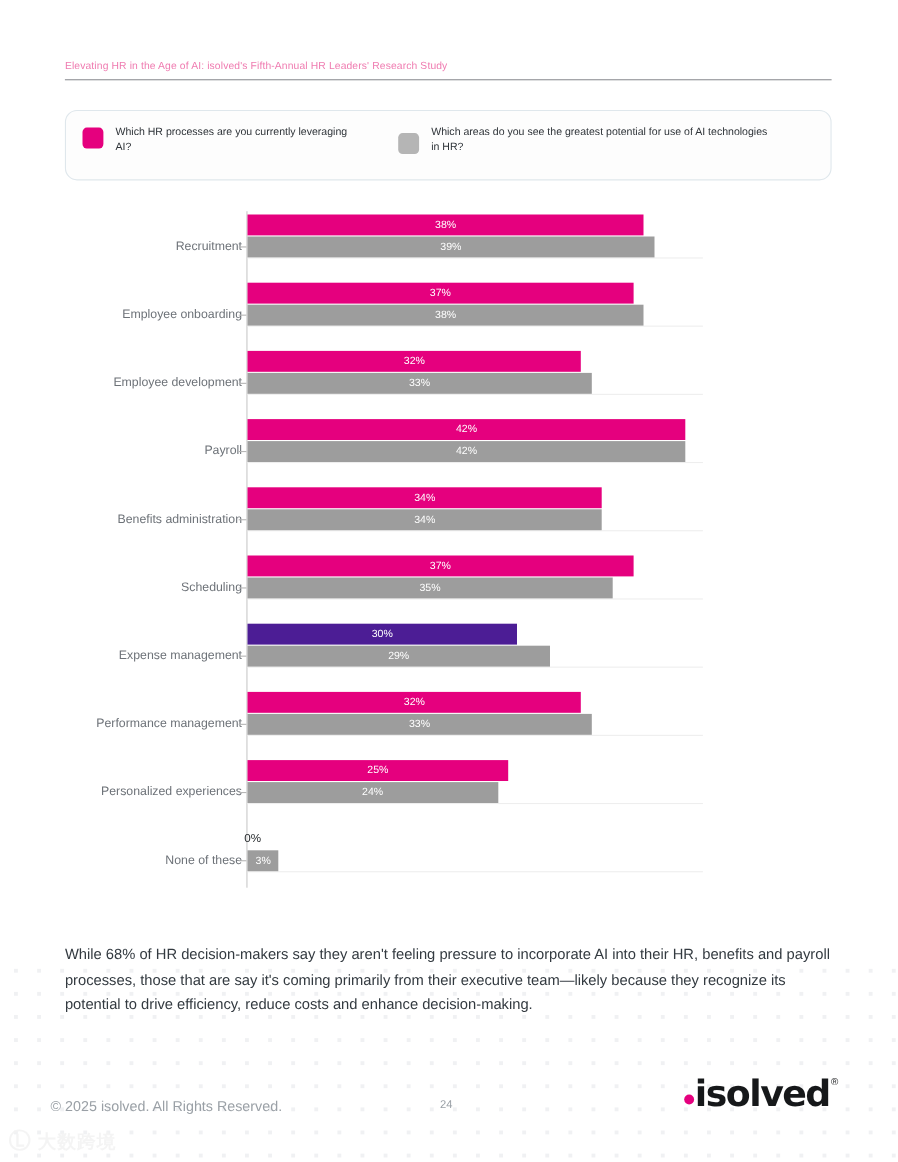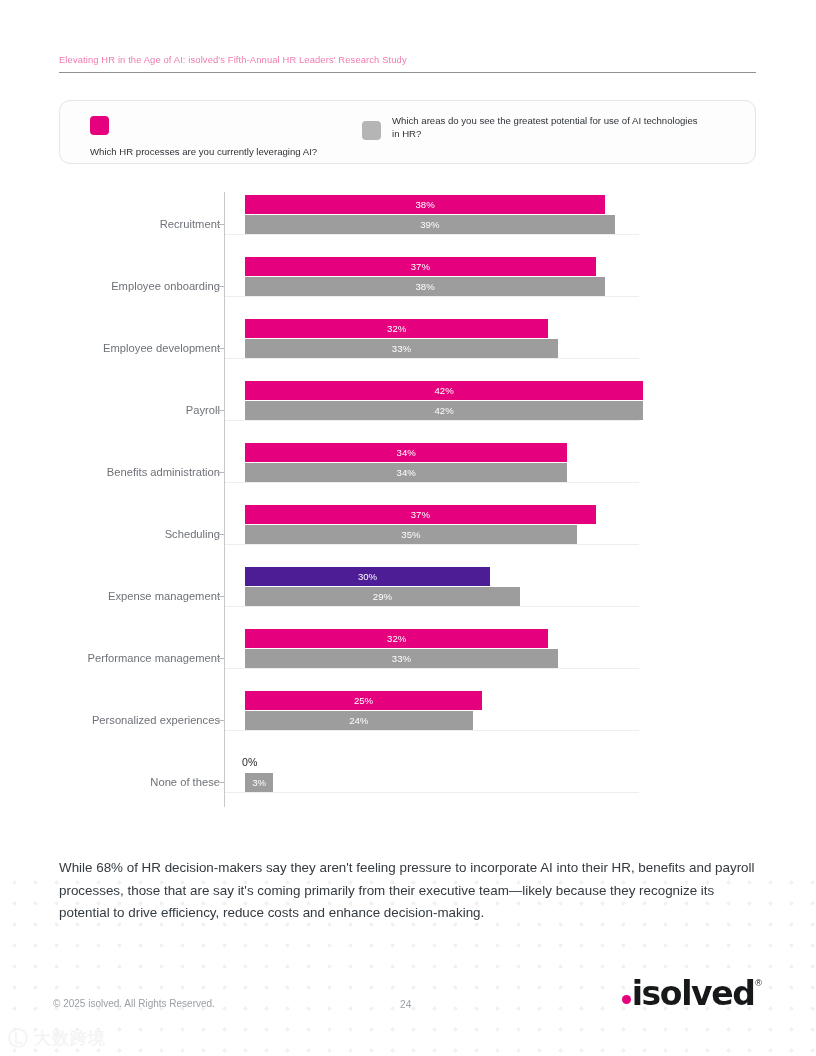--- a/index.html
+++ b/index.html
@@ -69,21 +69,21 @@
     border: 1px solid #dfe7ec;
     border-radius: 11px;
     background: #fdfdfd;
   }
   .legend-item {
     position: absolute;
     display: flex;
     align-items: flex-start;
     gap: 11px;
   }
-  .legend-item.one { left: 30px; top: 14px; width: 250px; flex-direction: column; }
+  .legend-item.one { left: 15px; top: 14px; width: 250px; }
   .legend-item.two { left: 302px; top: 14px; width: 340px; align-items: flex-end; }
   .legend-swatch {
     width: 19px;
     height: 19px;
     border-radius: 4px;
     flex: none;
     margin-top: 1px;
   }
   .legend-swatch.pink { background: #e5007e; }
   .legend-swatch.gray { background: #b5b5b5; }
@@ -149,21 +149,20 @@
     background: #eeeeee;
   }
 
   .bar {
     position: absolute;
     left: 225px;
     height: 19px;
     display: flex;
     align-items: center;
     justify-content: center;
-    margin-left: 20px;
   }
   .bar.pink { background: #e5007e; top: 3px; }
   .bar.gray { background: #9d9d9d; top: 23px; }
   .bar-value {
     font-size: 9.6px;
     color: #ffffff;
     line-height: 1;
     white-space: nowrap;
   }
   .bar.zero { background: transparent; }
@@ -182,23 +181,23 @@
     top: 857px;
     width: 700px;
     font-size: 13.4px;
     line-height: 22.6px;
     color: #333a40;
   }
 
   
   .footer-copyright {
     position: absolute;
-    left: 53px;
+    left: 46px;
     top: 998px;
-    font-size: 10px;
+    font-size: 13px;
     color: #9aa0a6;
     white-space: nowrap;
   }
   .footer-page {
     position: absolute;
     left: 400px;
     top: 999px;
     font-size: 10.2px;
     color: #9aa0a6;
   }

